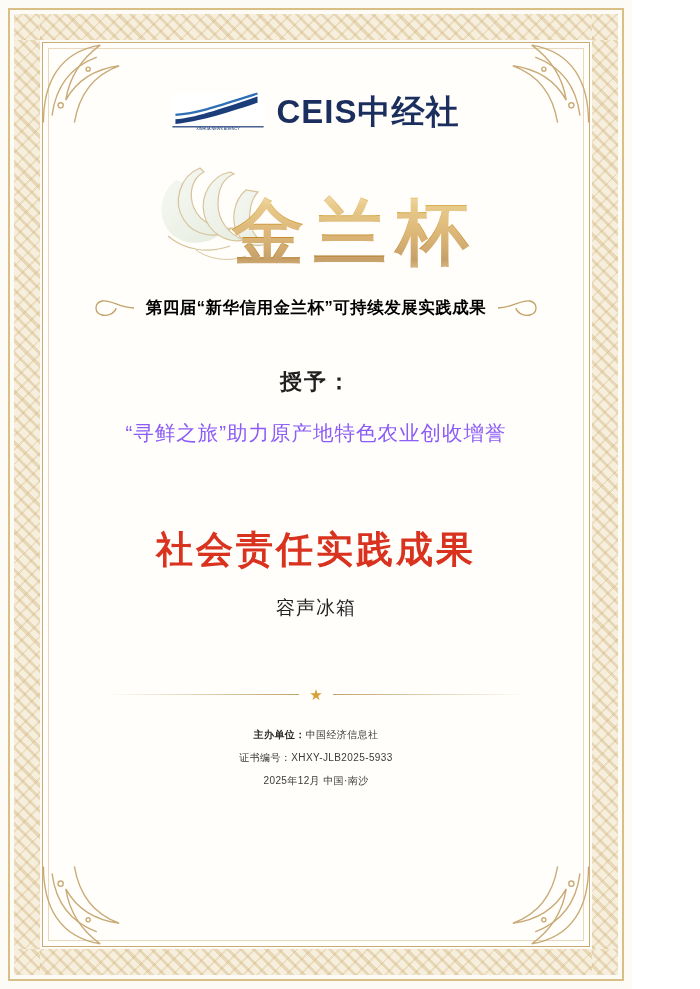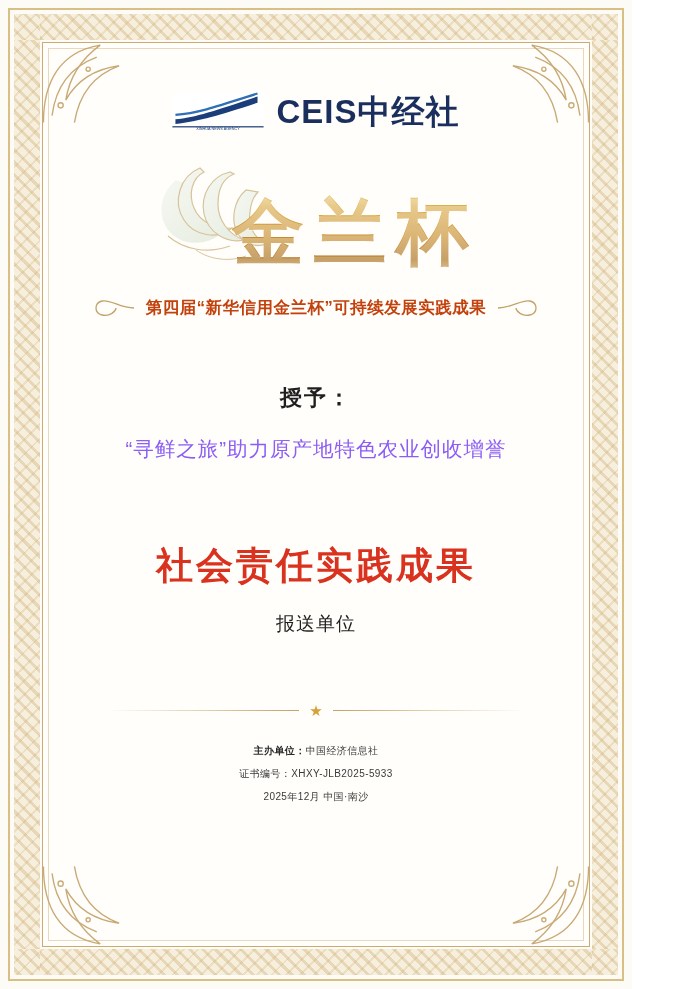--- a/index.html
+++ b/index.html
@@ -158,27 +158,27 @@
     width: 46px;
     height: 26px;
     color: #c3a269;
     flex: none;
   }
   .flourish svg { width: 100%; height: 100%; display: block; }
   .flourish.right { transform: scaleX(-1); }
   .subtitle {
     font-size: 16.5px;
     font-weight: bold;
-    color: #c2410c;
+    color: #000000;
     letter-spacing: 0.5px;
     white-space: nowrap;
   }
 
   .award-to {
-    margin-top: 62px;
+    margin-top: 46px;
     font-size: 22px;
     font-weight: bold;
     color: #1f1f1f;
     letter-spacing: 2px;
   }
   .project-name {
     margin-top: 22px;
     font-size: 20.5px;
     color: #8b5cf6;
     letter-spacing: 1px;
@@ -332,21 +332,21 @@
           <path d="M44 13 C30 13 20 4 12 6 C4 8 4 18 12 20 C20 22 26 16 26 13"></path>
         </svg>
       </span>
     </div>
 
     <div class="award-to">授予：</div>
     <div class="project-name">“寻鲜之旅”助力原产地特色农业创收增誉</div>
 
     <div class="honor">社会责任实践成果</div>
 
-    <div class="submitter-name">报送单位</div>
+    <div class="submitter-name">容声冰箱</div>
 
     <div class="divider">
       <span class="line"></span>
       <span class="star">★</span>
       <span class="line right"></span>
     </div>
 
     <div class="footer">
       <div class="footer-line">
         <b>主办单位：</b><span>中国经济信息社</span>

